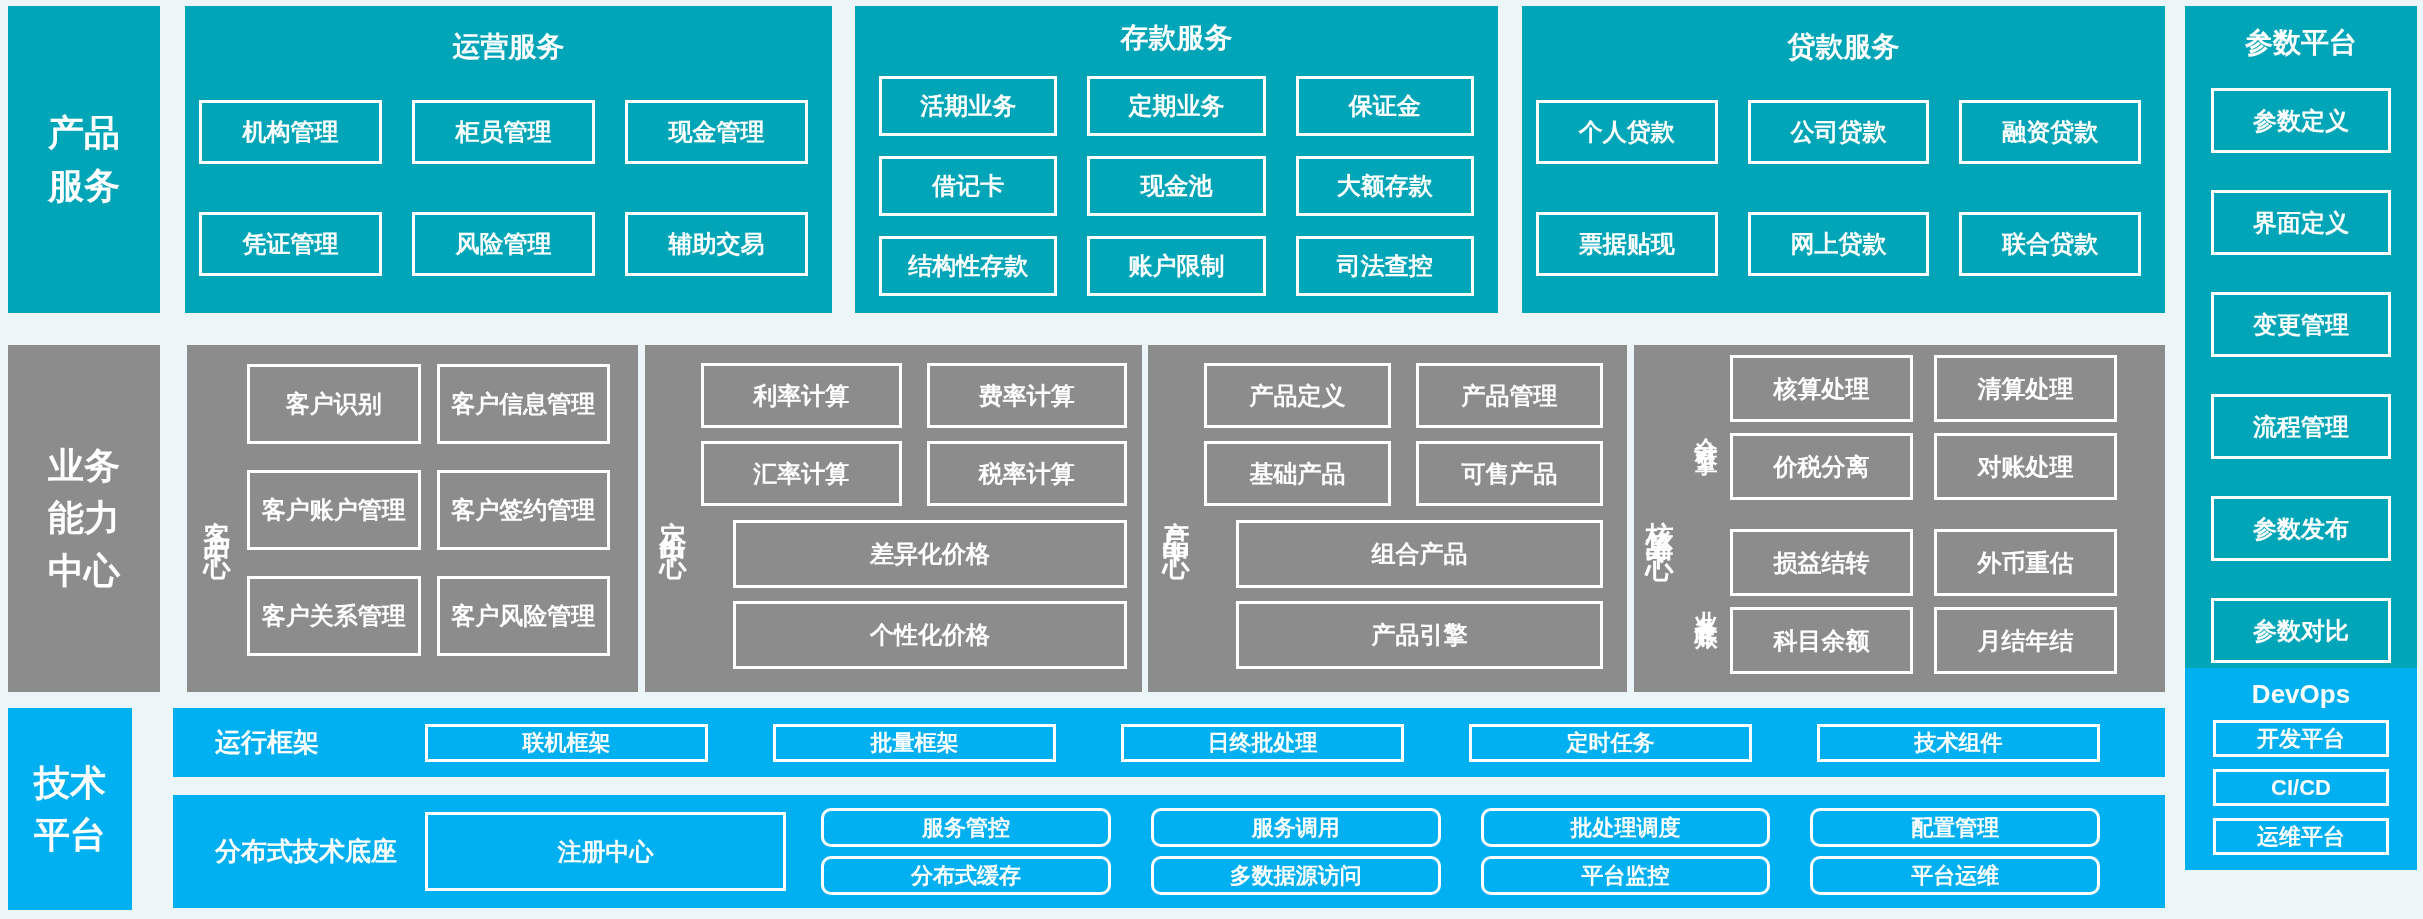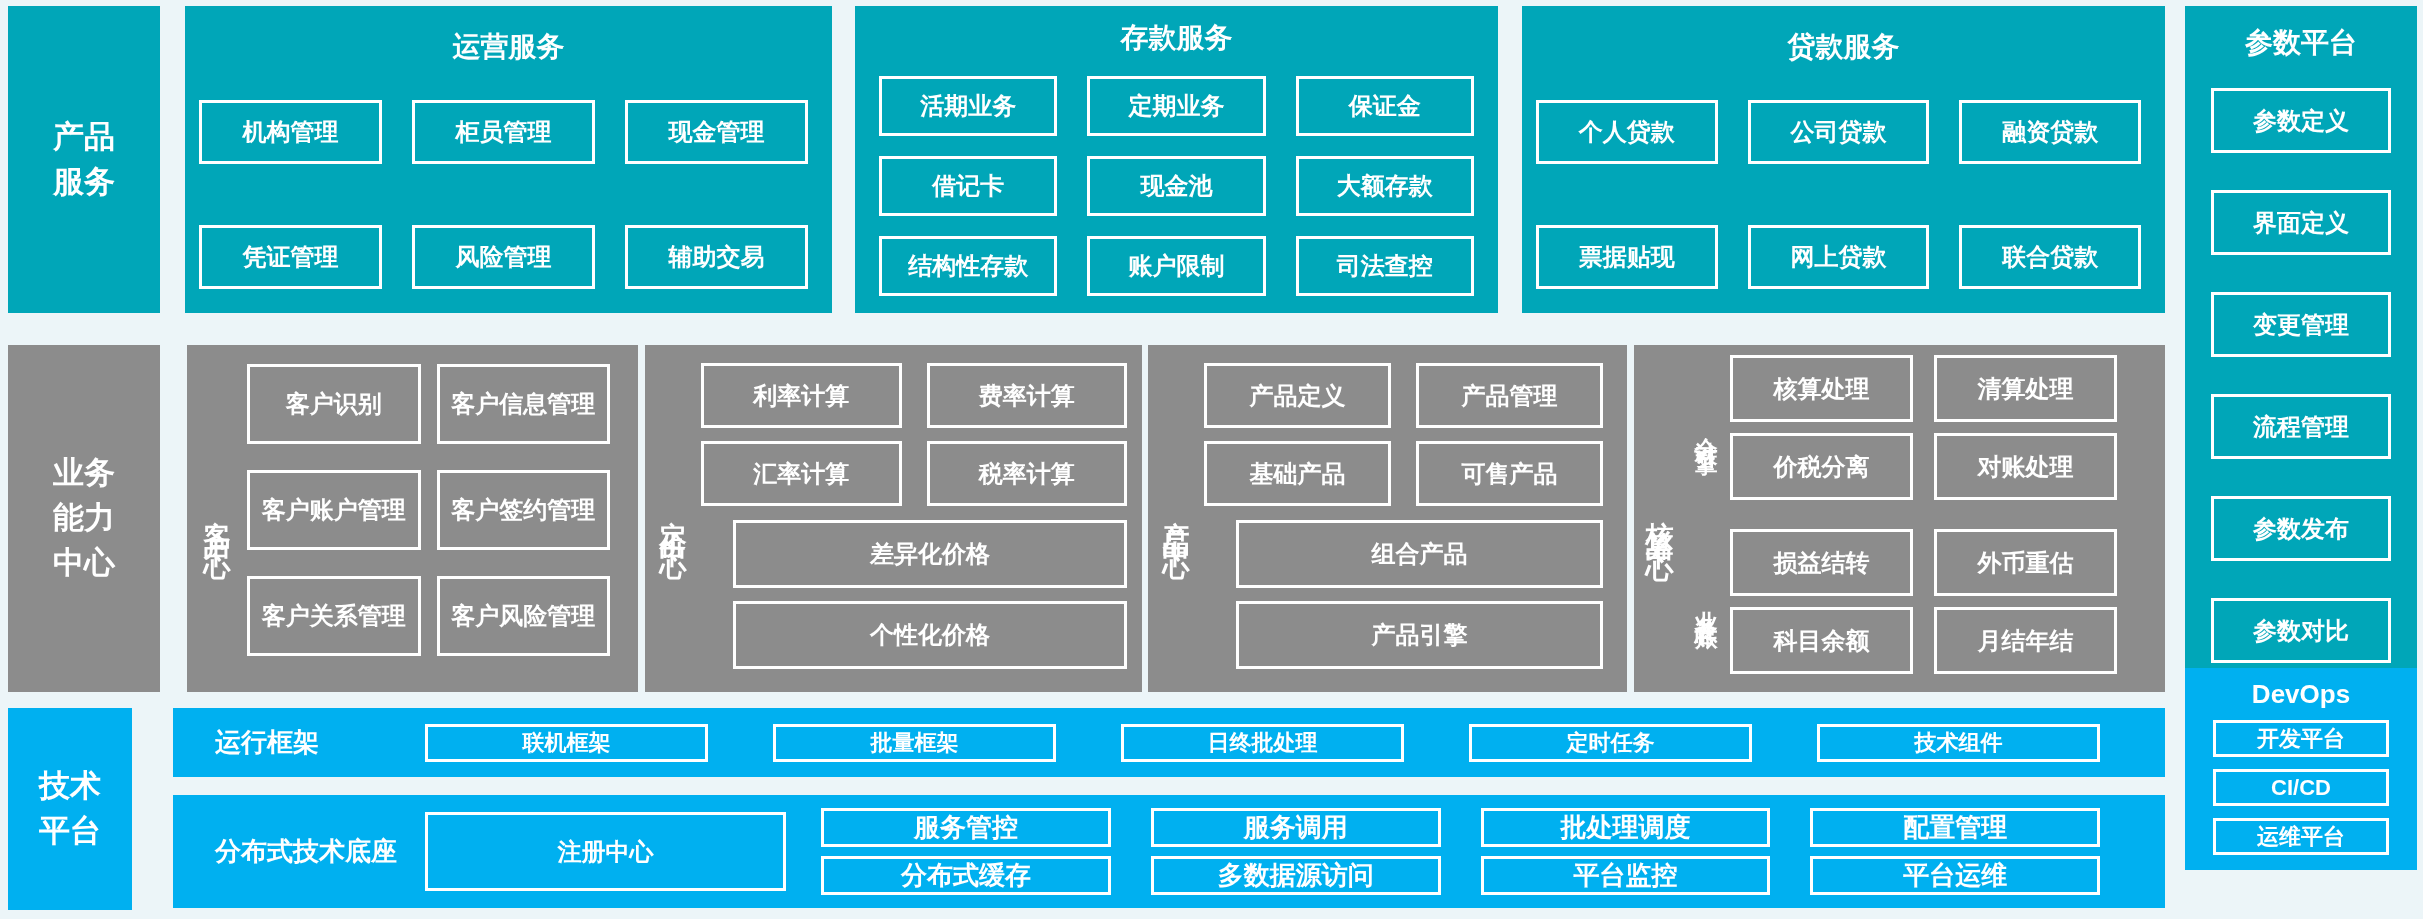--- a/index.html
+++ b/index.html
@@ -11,34 +11,34 @@
     font-family:"Liberation Sans","DejaVu Sans",sans-serif;color:var(--box_text);
     overflow:hidden;
   }
   .abs{position:absolute;box-sizing:border-box;}
   .teal{background:var(--teal);}
   .blue{background:var(--blue);}
   .gray{background:var(--gray);}
 
   
   .side{display:flex;align-items:center;justify-content:center;}
-  .side-text{white-space:pre-line;text-align:left;font-size:31px;font-weight:bold;line-height:1.45;}
+  .side-text{white-space:pre-line;text-align:left;font-size:36px;font-weight:bold;line-height:1.45;}
 
   
   .wbox{
     box-sizing:border-box;border:3px solid #fff;color:#fff;font-weight:bold;
     display:flex;align-items:center;justify-content:center;white-space:nowrap;overflow:hidden;
     font-size:24px;
   }
 
   
   .sec{display:flex;flex-direction:column;}
   .sec-title{height:82px;display:flex;align-items:center;justify-content:center;font-size:28px;font-weight:bold;}
   .sec-title.short{height:64px;}
-  .grid-2r{display:grid;grid-template-columns:repeat(3,1fr);grid-auto-rows:64px;gap:61px 30px;padding:12px 24px 0 14px;}
+  .grid-2r{display:grid;grid-template-columns:repeat(3,1fr);grid-auto-rows:64px;gap:48px 30px;padding:12px 24px 0 14px;}
   .grid-3r{display:grid;grid-template-columns:repeat(3,1fr);grid-auto-rows:60px;gap:20px 30px;padding:6px 24px 0 24px;}
 
   
   .col{display:flex;flex-direction:column;}
   .col-title{height:74px;display:flex;align-items:center;justify-content:center;font-size:28px;font-weight:bold;}
   .col-title.short{height:52px;font-size:26px;}
   .col-list{display:flex;flex-direction:column;gap:37px;padding:8px 26px 0 26px;}
   .colbox{height:65px;}
   .col-list.tight{gap:12px;padding:0 28px 0 28px;}
   .colbox.small{height:37px;font-size:22px;}
@@ -62,21 +62,21 @@
   .agrid{flex:1;display:grid;grid-template-columns:1fr 1fr;grid-auto-rows:67px;gap:11px 21px;}
 
   
   .band{display:flex;align-items:center;}
   .band-label{flex:0 0 252px;padding-left:42px;box-sizing:border-box;font-size:26px;font-weight:bold;white-space:nowrap;}
   .band-label.wide{flex-basis:252px;}
   .band-list{flex:1;display:flex;gap:65px;padding-right:65px;}
   .band-list .wbox{flex:1;height:38px;font-size:22px;}
   .registry{flex:0 0 361px;height:79px;margin-right:35px;font-size:24px;}
   .dgrid{flex:1;display:grid;grid-template-columns:repeat(4,1fr);grid-auto-rows:39px;gap:9px 40px;padding-right:65px;}
-  .dgrid .wbox{height:39px;font-size:26px;}
+  .dgrid .wbox{height:39px;font-size:22px;border-radius:10px;}
 </style>
 </head>
 <body>
 
 <div class="canvas">
 
   <div class="abs side teal" style="left:8px;top:6px;width:152px;height:307px">
     <div class="side-text">产品
 服务</div>
   </div>

